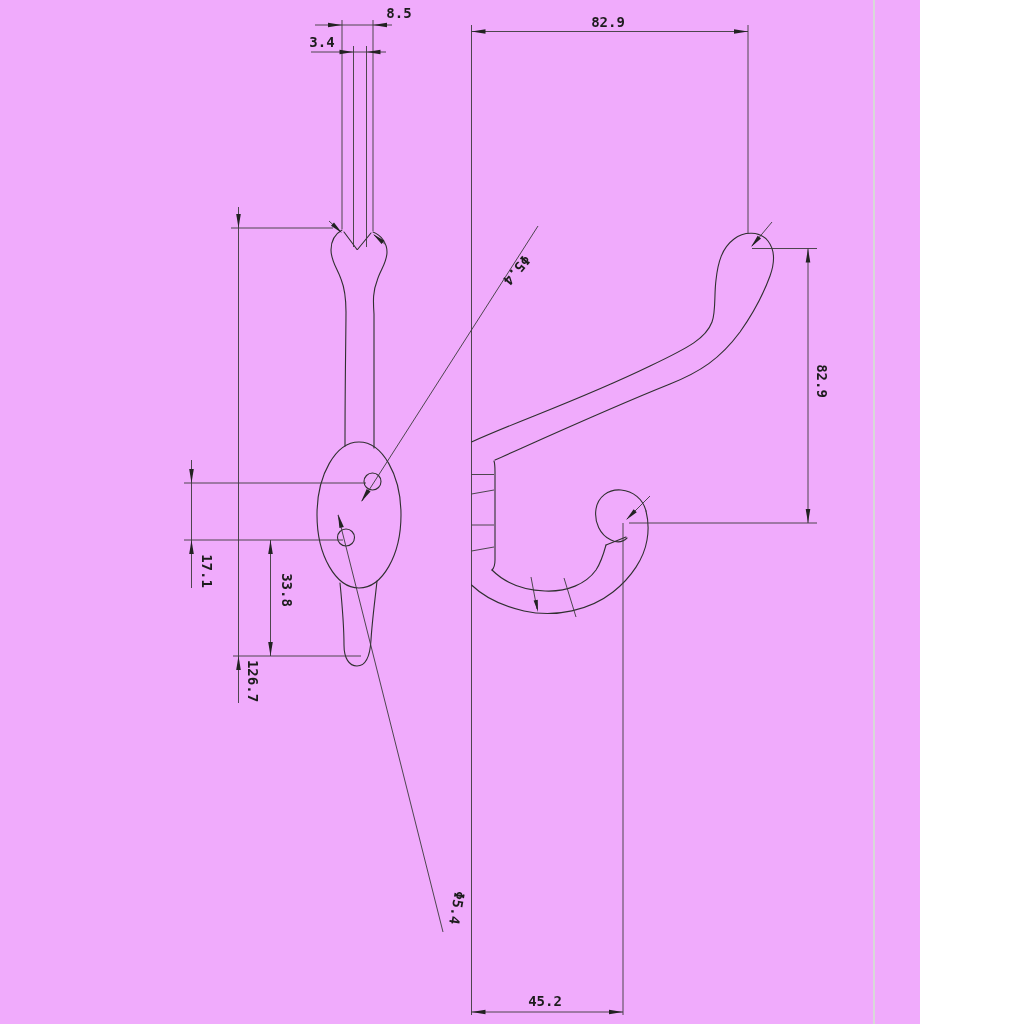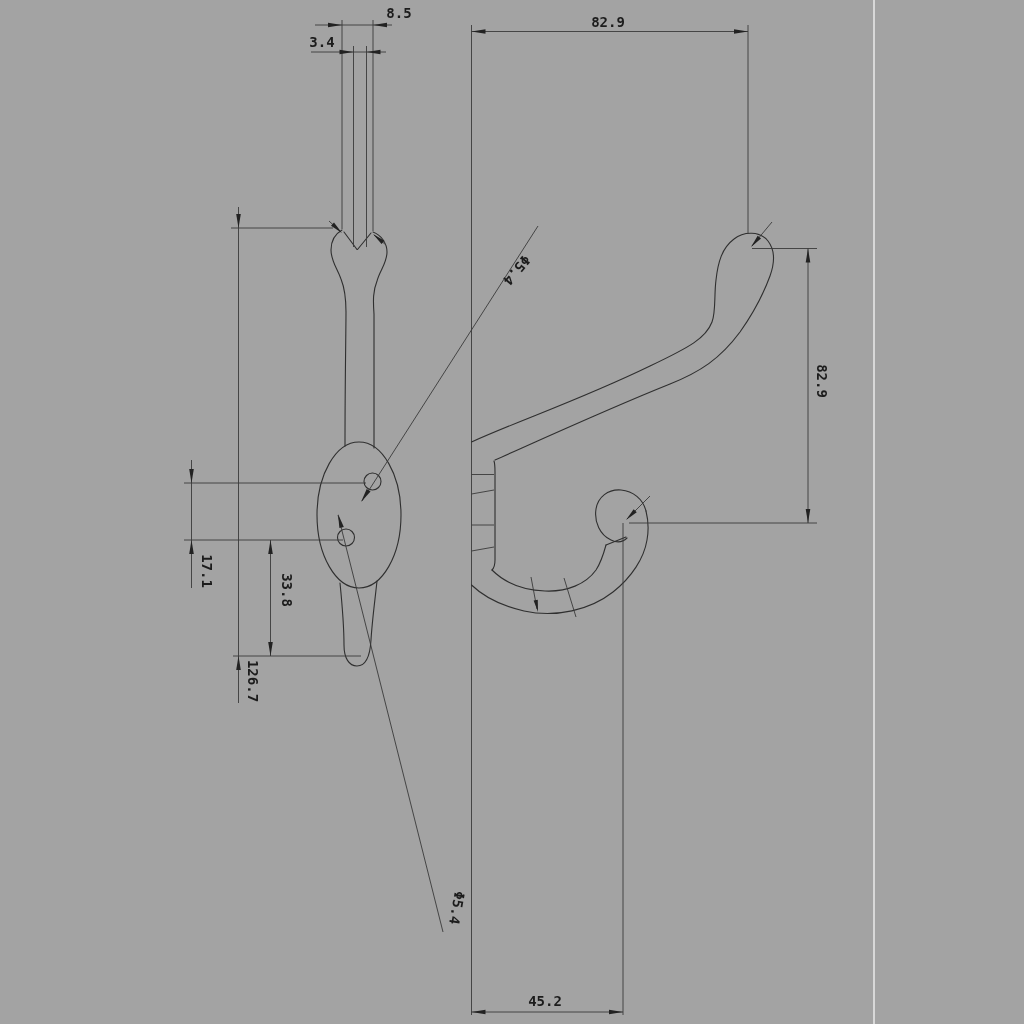--- a/index.html
+++ b/index.html
@@ -1,16 +1,16 @@
 <!DOCTYPE html>
 <html><head>
 <meta charset="utf-8">
 <style>
   html,body{margin:0;padding:0;background:#ffffff;}
-  .stage{position:relative;width:1024px;height:1024px;background:#a3a3a3;overflow:hidden;}
+  .stage{position:relative;width:920px;height:1024px;background:#f0abfc;overflow:hidden;}
   svg{position:absolute;left:0;top:0;}
   .obj{fill:none;stroke:#2f2f2f;stroke-width:1.1;stroke-linecap:round;}
   .thin{fill:none;stroke:#3a3a3a;stroke-width:0.9;stroke-linecap:butt;}
   .arrow{fill:#222222;stroke:none;}
   .dim{font-family:"DejaVu Sans Mono","Liberation Mono",monospace;font-size:14px;font-weight:700;fill:#1c1c1c;text-anchor:middle;}
   .border{stroke:#d8d8d8;stroke-width:2;}
 </style>
 </head>
 <body>
 

